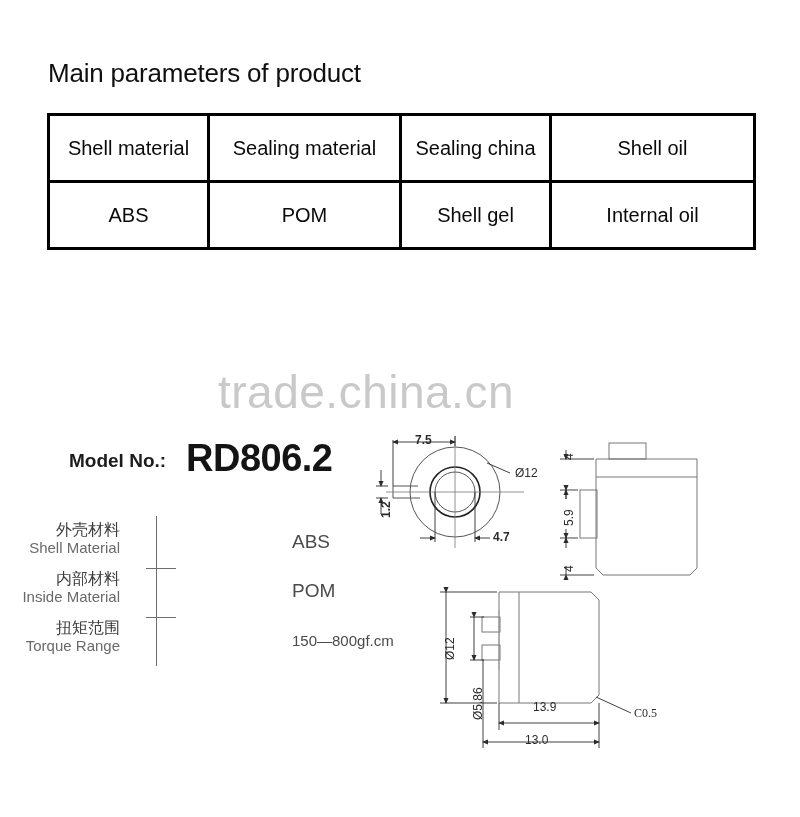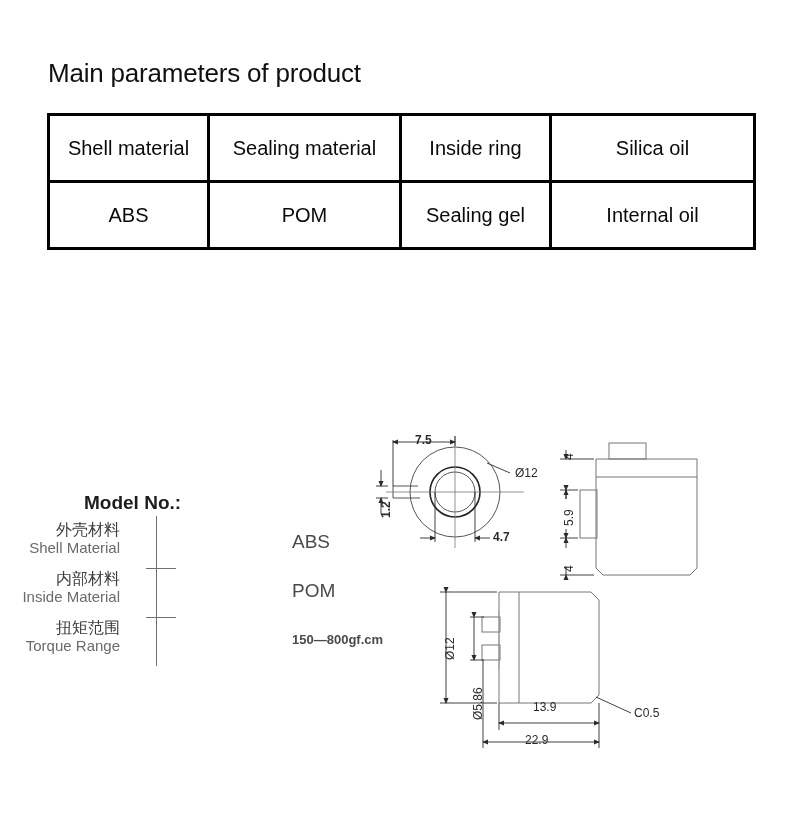--- a/index.html
+++ b/index.html
@@ -56,44 +56,43 @@
     white-space: nowrap;
     user-select: none;
   }
 
   
   .drawing { position: absolute; left: 0; top: 420px; width: 640px; height: 360px; }
   .drawing svg { display: block; }
 
   
   .model-label {
-    position: absolute; left: 84px; top: 450px;
+    position: absolute; left: 69px; top: 450px;
     font-size: 19px; font-weight: bold; color: #1c1c1c;
     white-space: nowrap;
-    margin-top: 42px;
   }
   .model-value {
     position: absolute; left: 186px; top: 437px;
     font-size: 38px; font-weight: bold; color: #141414;
     letter-spacing: -0.5px; white-space: nowrap;
   }
 
   .spec-table { position: absolute; left: 120px; top: 520px; }
   .spec-row { position: relative; height: 49px; }
   .spec-names {
     position: absolute; right: 0; top: 0;
     width: 150px; text-align: right; color: #4c4c4c;
   }
   .spec-cn { display: block; font-size: 16px; line-height: 19px; color: #3d3d3d; }
   .spec-en { display: block; font-size: 15px; line-height: 18px; color: #6a6a6a; }
   .spec-val {
     position: absolute; left: 172px; top: 11px;
     font-size: 19px; color: #4a4a4a; white-space: nowrap;
   }
-  .spec-val.torque { font-size: 13px; top: 14px; font-weight: bold; }
+  .spec-val.torque { font-size: 15px; top: 14px; }
   .spec-divider { position: absolute; left: 156px; top: 516px; width: 1px; height: 150px; background: #6f6f6f; }
   .spec-tick { position: absolute; left: 146px; width: 30px; height: 1px; background: #6f6f6f; }
 
   
   .dim { position: absolute; font-size: 12px; color: #2b2b2b; white-space: nowrap; font-family: "Liberation Sans", sans-serif; }
   .dim.bold { font-weight: bold; }
   .dim.rot { transform: rotate(-90deg); transform-origin: left top; }
 </style>
 </head>
 <body>
@@ -106,34 +105,36 @@
     <colgroup>
       <col class="col-1">
         <col class="col-2">
         <col class="col-3">
         <col class="col-4">
     </colgroup>
     <tbody>
       <tr class="head">
         <td>Shell material</td>
         <td>Sealing material</td>
-        <td>Inside ring</td>
-        <td>Silica oil</td>
+        <td>Sealing china</td>
+        <td>Shell oil</td>
       </tr>
       <tr>
         <td>ABS</td>
         <td>POM</td>
-        <td>Sealing gel</td>
+        <td>Shell gel</td>
         <td>Internal oil</td>
       </tr>
     </tbody>
   </table>
 
+  <div class="watermark">trade.china.cn</div>
 
   <div class="model-label">Model No.:</div>
+  <div class="model-value">RD806.2</div>
 
   <div class="spec-divider"></div>
   <div class="spec-tick" style="top:568px"></div>
   <div class="spec-tick" style="top:617px"></div>
 
   <div class="spec-table">
     <div class="spec-row">
       <div class="spec-names">
         <span class="spec-cn">外壳材料</span>
         <span class="spec-en">Shell Material</span>
@@ -267,17 +268,17 @@
     <div class="dim bold" style="left:493px; top:110px;">4.7</div>
     <div class="dim" style="left:515px; top:46px;">Ø12</div>
 
     <div class="dim rot" style="left:562px; top:40px;">4</div>
     <div class="dim rot" style="left:562px; top:106px;">5.9</div>
     <div class="dim rot" style="left:562px; top:152px;">4</div>
 
     <div class="dim rot" style="left:443px; top:240px;">Ø12</div>
     <div class="dim rot" style="left:471px; top:300px;">Ø5.86</div>
     <div class="dim" style="left:533px; top:280px;">13.9</div>
-    <div class="dim" style="left:525px; top:313px;">22.9</div>
-    <div class="dim" style="left:634px; top:286px;">C0.5</div>
+    <div class="dim" style="left:525px; top:313px;">13.0</div>
+    <div class="dim" style="left:634px; top:286px;font-family:Liberation Serif, serif;">C0.5</div>
   </div>
 
 </div>
 
 </body></html>

